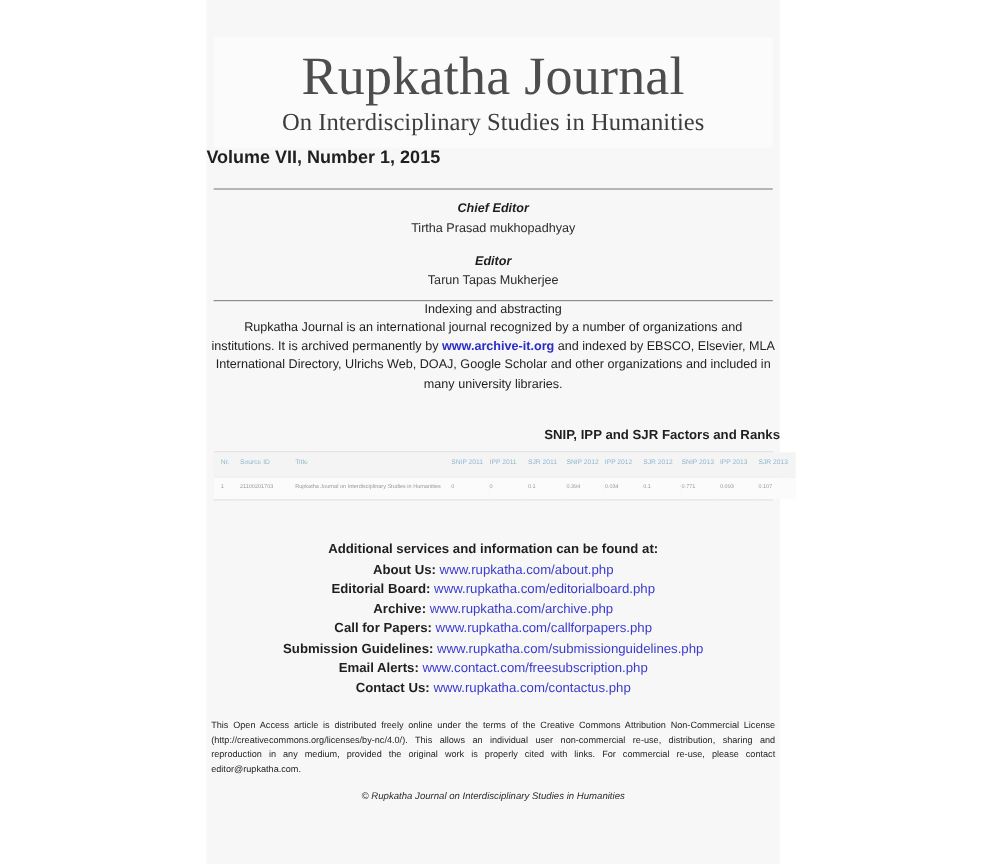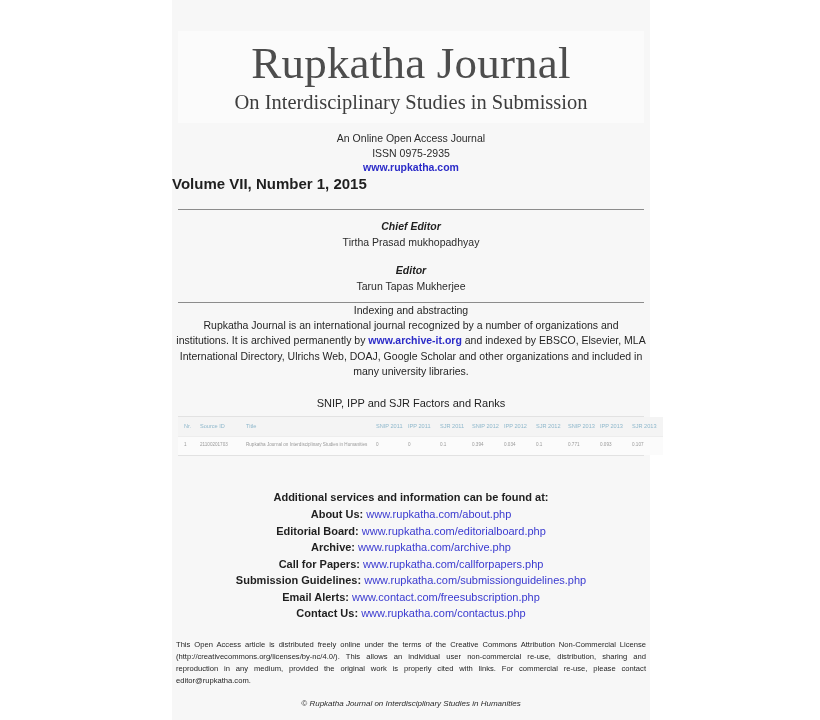--- a/index.html
+++ b/index.html
@@ -121,25 +121,25 @@
     line-height: 15.5px;
     text-align: center;
   }
   .indexing-body .link {
     color: #2b2bc8;
     font-weight: bold;
   }
 
   
   .table-head {
-    text-align: center;
+    text-align: right;
     font-size: 11px;
-    font-weight: normal;
-    color: #1f1f1f;
-    margin-top: 17px;
+    font-weight: bold;
+    color: #1f1f1f;
+    margin-top: 29px;
   }
   .metrics-wrap {
     margin: 7px 6px 0 6px;
     background: #f4f4f4;
     border-top: 1px solid #e2e2e2;
     border-bottom: 1px solid #e2e2e2;
   }
   table.metrics {
     width: 100%;
     border-collapse: collapse;
@@ -209,28 +209,23 @@
 </head>
 <body>
 
 <div class="page">
   <div class="sheet"></div>
 
   <div class="content">
 
     <div class="masthead">
       <div class="masthead-title">Rupkatha Journal</div>
-      <div class="masthead-sub">On Interdisciplinary Studies in Submission</div>
-    </div>
-
-    <div class="identity">
-      <div>An Online Open Access Journal</div>
-      <div>ISSN 0975-2935</div>
-      <div class="link">www.rupkatha.com</div>
-    </div>
+      <div class="masthead-sub">On Interdisciplinary Studies in Humanities</div>
+    </div>
+
     <div class="volume">Volume VII, Number 1, 2015</div>
 
     <div class="rule rule-top"></div>
     <div class="editors">
       <div class="ed-role">Chief Editor</div>
       <div class="ed-name">Tirtha Prasad mukhopadhyay</div>
       <div class="ed-gap"></div>
       <div class="ed-role">Editor</div>
       <div class="ed-name">Tarun Tapas Mukherjee</div>
     </div>

